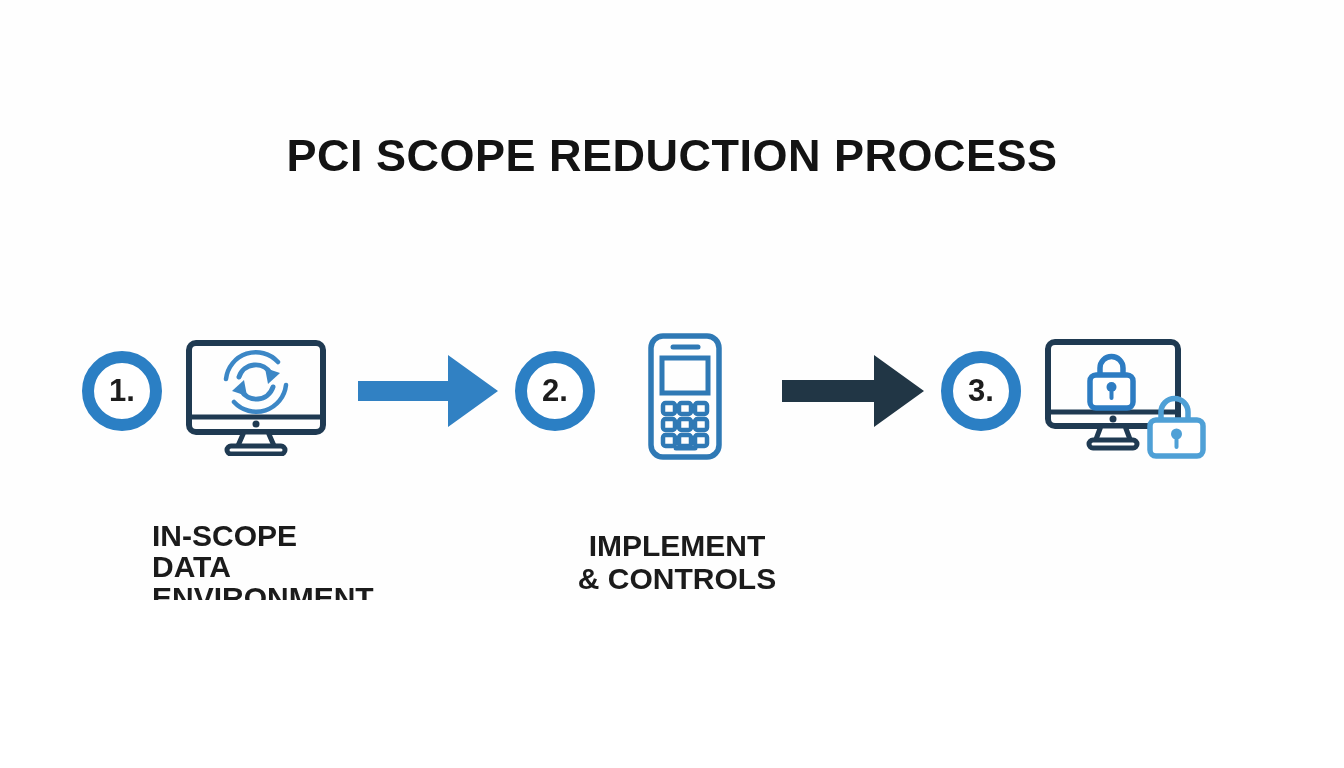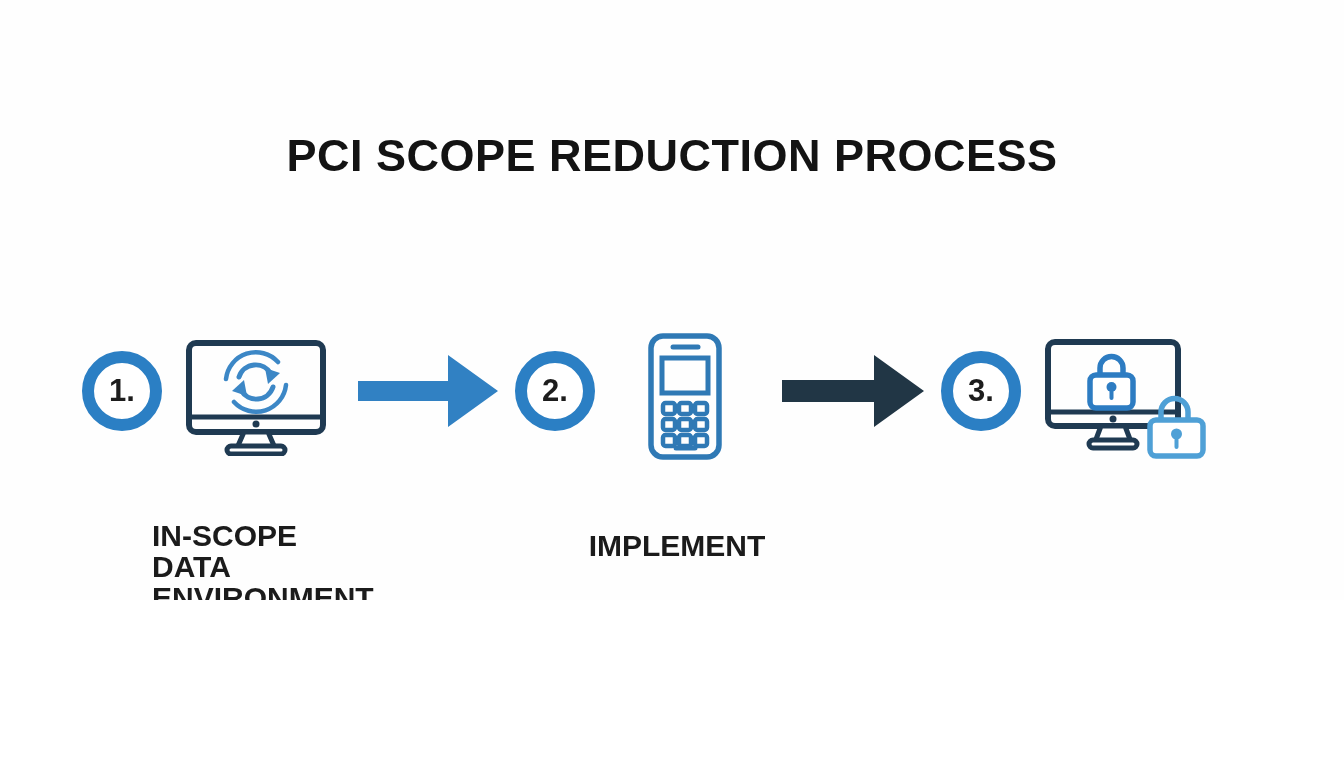--- a/index.html
+++ b/index.html
@@ -138,16 +138,17 @@
     </svg>
   </div>
 
   <div class="step-label label-1">
     <div>IN-SCOPE DATA</div>
     <div>ENVIRONMENT</div>
   </div>
 
   <div class="step-label label-2">
     <div>IMPLEMENT</div>
+    <div>&amp; CONTROLS</div>
   </div>
 
 
 </div>
 
 </body></html>

